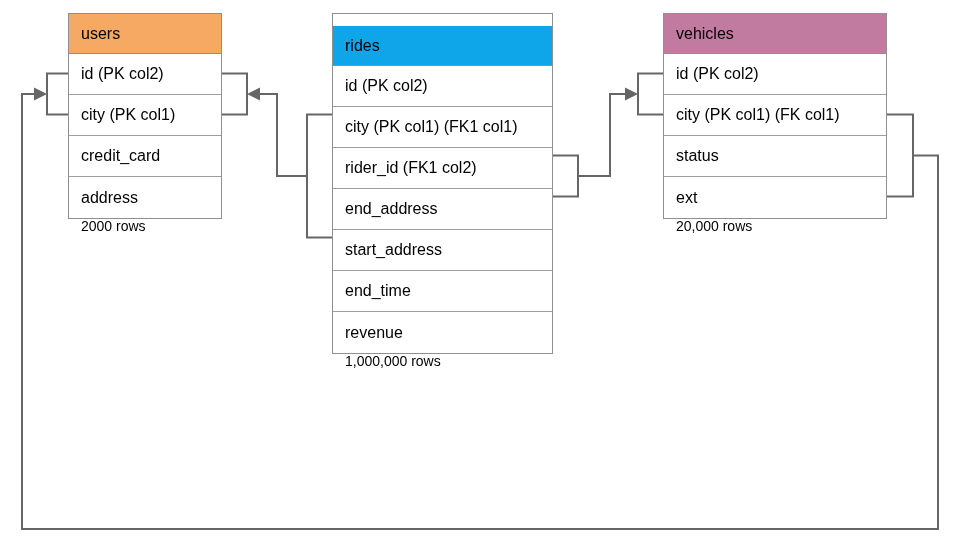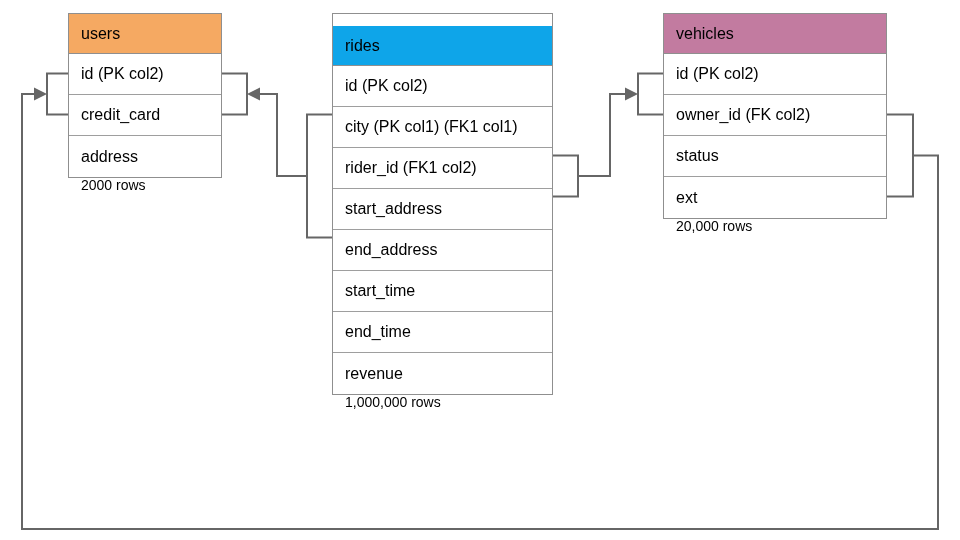--- a/index.html
+++ b/index.html
@@ -103,49 +103,49 @@
       <polygon class="arrowhead" points="47,94 34,87.5 34,100.5"></polygon>
     </g>
   </svg>
 
   <div class="db-table t-users">
     <div class="db-header" style="background: rgb(245, 169, 98);">
       <span>users</span>
     </div>
     <div class="rows">
         <div class="row">id (PK col2)</div>
+        <div class="row">city (PK col1)</div>
         <div class="row">credit_card</div>
         <div class="row">address</div>
       </div>
     <div class="rowcount">2000 rows</div>
   </div>
 
   <div class="db-table t-rides">
     <div class="db-header" style="background: #0ea5e9; margin-top: 12px;">
       <span>rides</span>
     </div>
     <div class="rows">
         <div class="row">id (PK col2)</div>
         <div class="row">city (PK col1) (FK1 col1)</div>
         <div class="row">rider_id (FK1 col2)</div>
+        <div class="row">end_address</div>
         <div class="row">start_address</div>
-        <div class="row">end_address</div>
-        <div class="row">start_time</div>
         <div class="row">end_time</div>
         <div class="row">revenue</div>
       </div>
     <div class="rowcount">1,000,000 rows</div>
   </div>
 
   <div class="db-table t-vehicles">
     <div class="db-header" style="background: rgb(194, 123, 160);">
       <span>vehicles</span>
     </div>
     <div class="rows">
         <div class="row">id (PK col2)</div>
-        <div class="row">owner_id (FK col2)</div>
+        <div class="row">city (PK col1) (FK col1)</div>
         <div class="row">status</div>
         <div class="row">ext</div>
       </div>
     <div class="rowcount">20,000 rows</div>
   </div>
 
 </div>
 
 </body></html>

